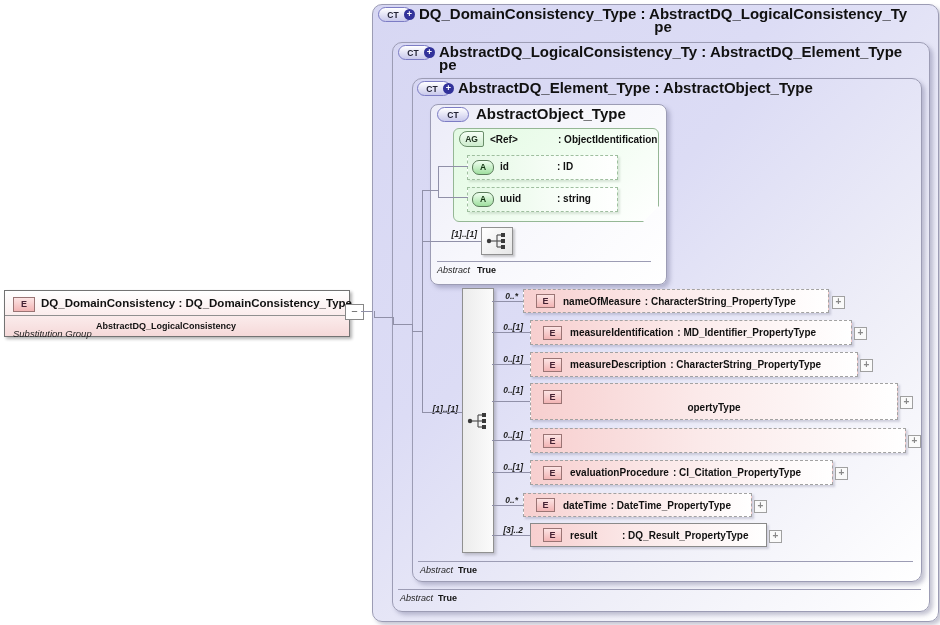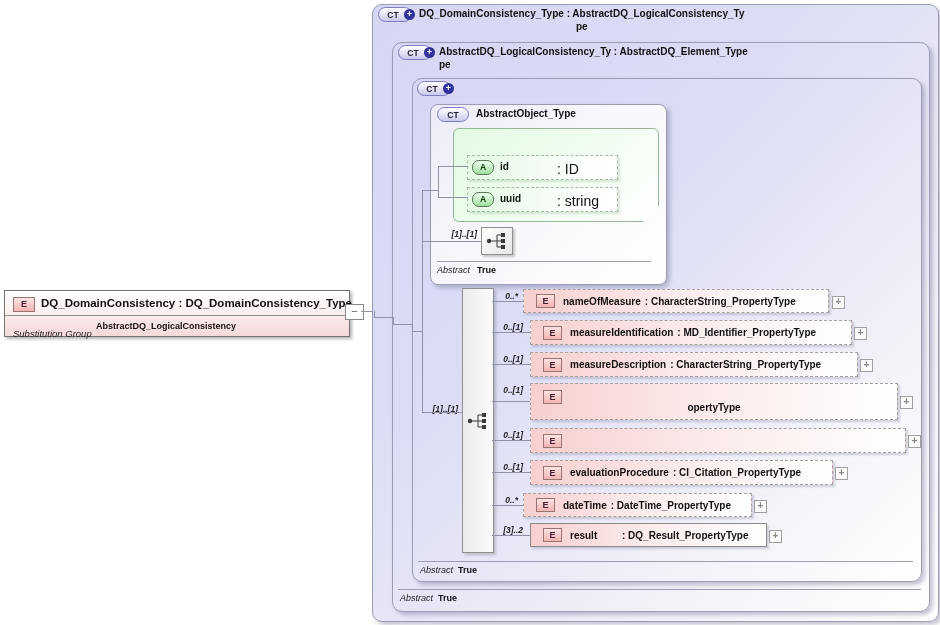--- a/index.html
+++ b/index.html
@@ -9,21 +9,21 @@
   .tbox{position:absolute;border:1px solid #9c9cb4;border-radius:10px;
         background:linear-gradient(135deg,#d7d7f3 0%,#dcdcf5 35%,#efeff8 70%,#ffffff 100%);
         box-shadow:3px 3px 4px rgba(90,90,130,.35);}
   .b1{left:372px;top:4px;width:565px;height:616px;}
   .b2{left:392px;top:42px;width:536px;height:568px;}
   .b3{left:412px;top:78px;width:508px;height:502px;}
   .b4{left:430px;top:104px;width:235px;height:179px;border-radius:8px;
       background:linear-gradient(135deg,#ececf8 0%,#f7f7fc 45%,#ffffff 100%);}
   
   .hdr{position:absolute;display:flex;align-items:flex-start;gap:7px;}
-  .hdr .title{font-size:10px;font-weight:bold;color:#111;line-height:13px;white-space:nowrap;}
+  .hdr .title{font-size:15px;font-weight:bold;color:#111;line-height:13px;white-space:nowrap;}
   .title .l2c{text-align:center;}
   .title .l2l{text-align:left;}
   .ct-badge{position:relative;display:inline-flex;align-items:center;justify-content:center;
             height:13px;min-width:20px;padding:0 8px 0 4px;border:1px solid #7c7cc4;border-radius:8px;
             background:linear-gradient(180deg,#ffffff,#c9c9ec);
             font-size:8.5px;font-weight:bold;color:#223;flex:none;}
   .ct-badge.noplus{padding:0 5px;}
   .plus-circle{position:absolute;right:-4px;top:1px;width:11px;height:11px;border-radius:50%;
                background:#32329a;color:#fff;font-size:9px;line-height:11px;text-align:center;font-weight:bold;}
   
@@ -53,21 +53,21 @@
          border:1px solid #95b795;border-radius:6px;
          background:linear-gradient(135deg,#e3fae3 0%,#f0fdf0 50%,#ffffff 100%);
          clip-path:polygon(0 0,100% 0,100% calc(100% - 16px),calc(100% - 16px) 100%,0 100%);}
   .aghdr{position:absolute;left:459px;top:131px;display:flex;align-items:center;gap:6px;}
   .aghdr .agname{font-size:10px;font-weight:bold;color:#111;display:inline-block;width:62px;}
   .aghdr .agtype{font-size:10px;font-weight:bold;color:#111;white-space:nowrap;}
   .attrbox{position:absolute;left:467px;width:149px;height:23px;border:1.5px dashed #9fbf9f;
            background:linear-gradient(90deg,#e4f8e4 0%,#f6fdf6 55%,#ffffff 100%);
            box-shadow:2px 2px 2px rgba(100,130,100,.2);}
   .attrbox .aname{position:absolute;left:32px;top:5px;font-size:10px;font-weight:bold;color:#111;}
-  .attrbox .atype{position:absolute;left:89px;top:5px;font-size:14px;font-weight:normal;color:#111;white-space:nowrap;}
+  .attrbox .atype{position:absolute;left:89px;top:5px;font-size:10px;font-weight:bold;color:#111;white-space:nowrap;}
   
   .card{position:absolute;width:45px;font-size:8.5px;font-style:italic;font-weight:bold;
         color:#222;text-align:right;white-space:nowrap;}
   
   .iconbox{position:absolute;border:1px solid #909090;
            background:linear-gradient(135deg,#ffffff,#e6e6e6);
            display:flex;align-items:center;justify-content:center;
            box-shadow:2px 2px 2px rgba(0,0,0,.2);}
   .seqbar{position:absolute;left:462px;top:288px;width:30px;height:263px;border:1px solid #909090;
           background:linear-gradient(90deg,#ececec,#fbfbfb);box-shadow:2px 2px 3px rgba(0,0,0,.2);}
@@ -123,32 +123,40 @@
       <div>AbstractDQ_LogicalConsistency_Ty : AbstractDQ_Element_Type</div>
       <div class="l2l">pe</div>
     </span>
   </div>
 
   <div class="hdr" style="left:417px;top:81px;">
     <span class="ct-badge">
       <span>CT</span>
       <span class="plus-circle">+</span>
     </span>
+    <span class="title">
+      <div>AbstractDQ_Element_Type : AbstractObject_Type</div>
+    </span>
   </div>
 
   <div class="hdr" style="left:437px;top:107px;">
     <span class="ct-badge noplus">
       <span>CT</span>
     </span>
     <span class="title">
       <div>AbstractObject_Type</div>
     </span>
   </div>
 
   <div class="agbox"></div>
+  <div class="aghdr">
+    <span class="ag-badge">AG</span>
+    <span class="agname">&lt;Ref&gt;</span>
+    <span class="agtype">: ObjectIdentification</span>
+  </div>
 
   <div class="attrbox" style="top:155px;">
     <span class="a-badge" style="left:4px;top:4px;">A</span>
     <span class="aname">id</span>
     <span class="atype">: ID</span>
   </div>
   <div class="attrbox" style="top:187px;">
     <span class="a-badge" style="left:4px;top:4px;">A</span>
     <span class="aname">uuid</span>
     <span class="atype">: string</span>

